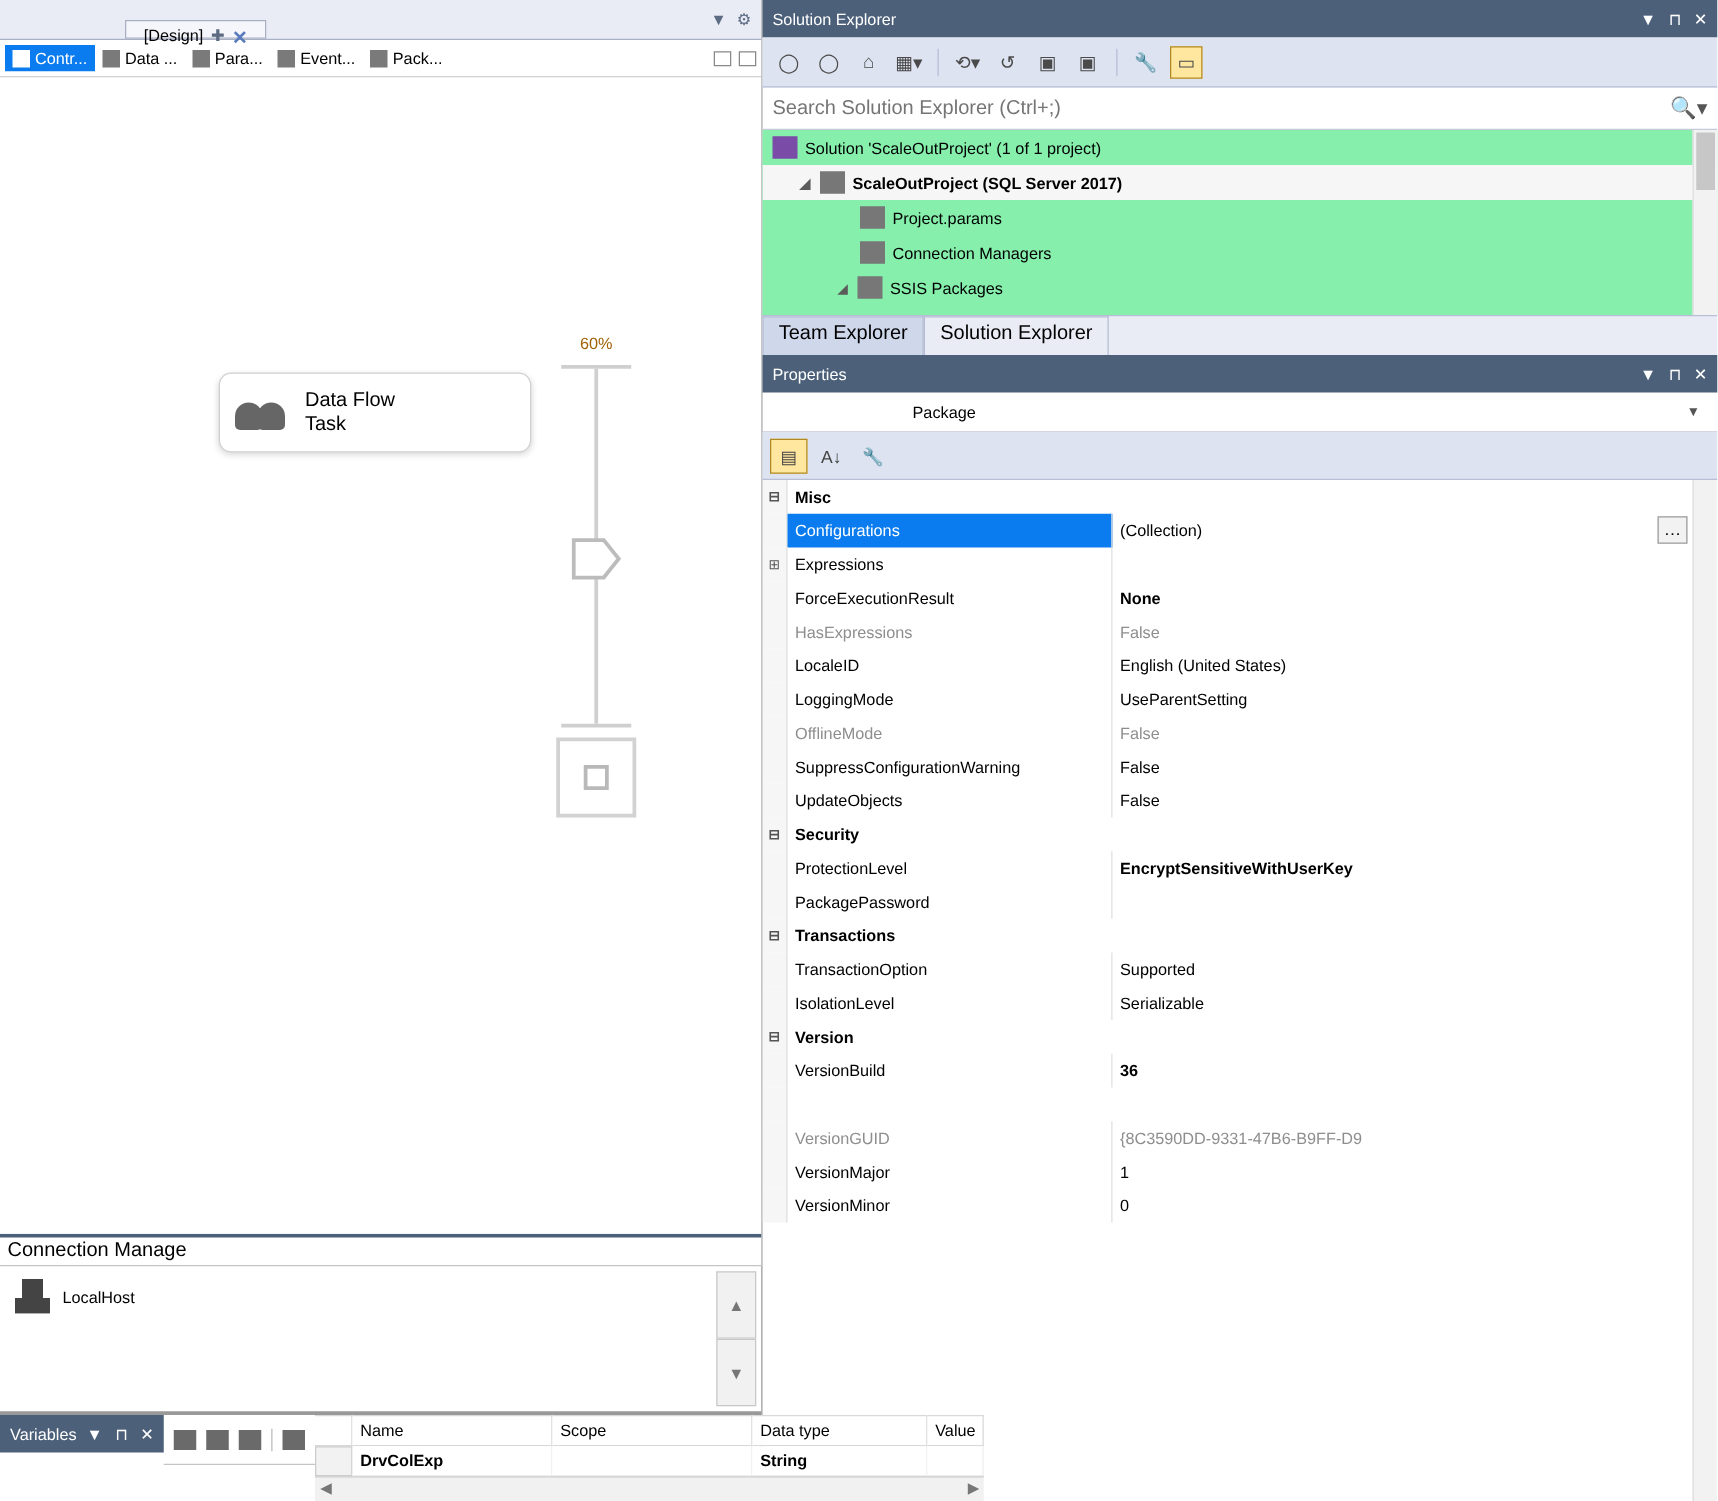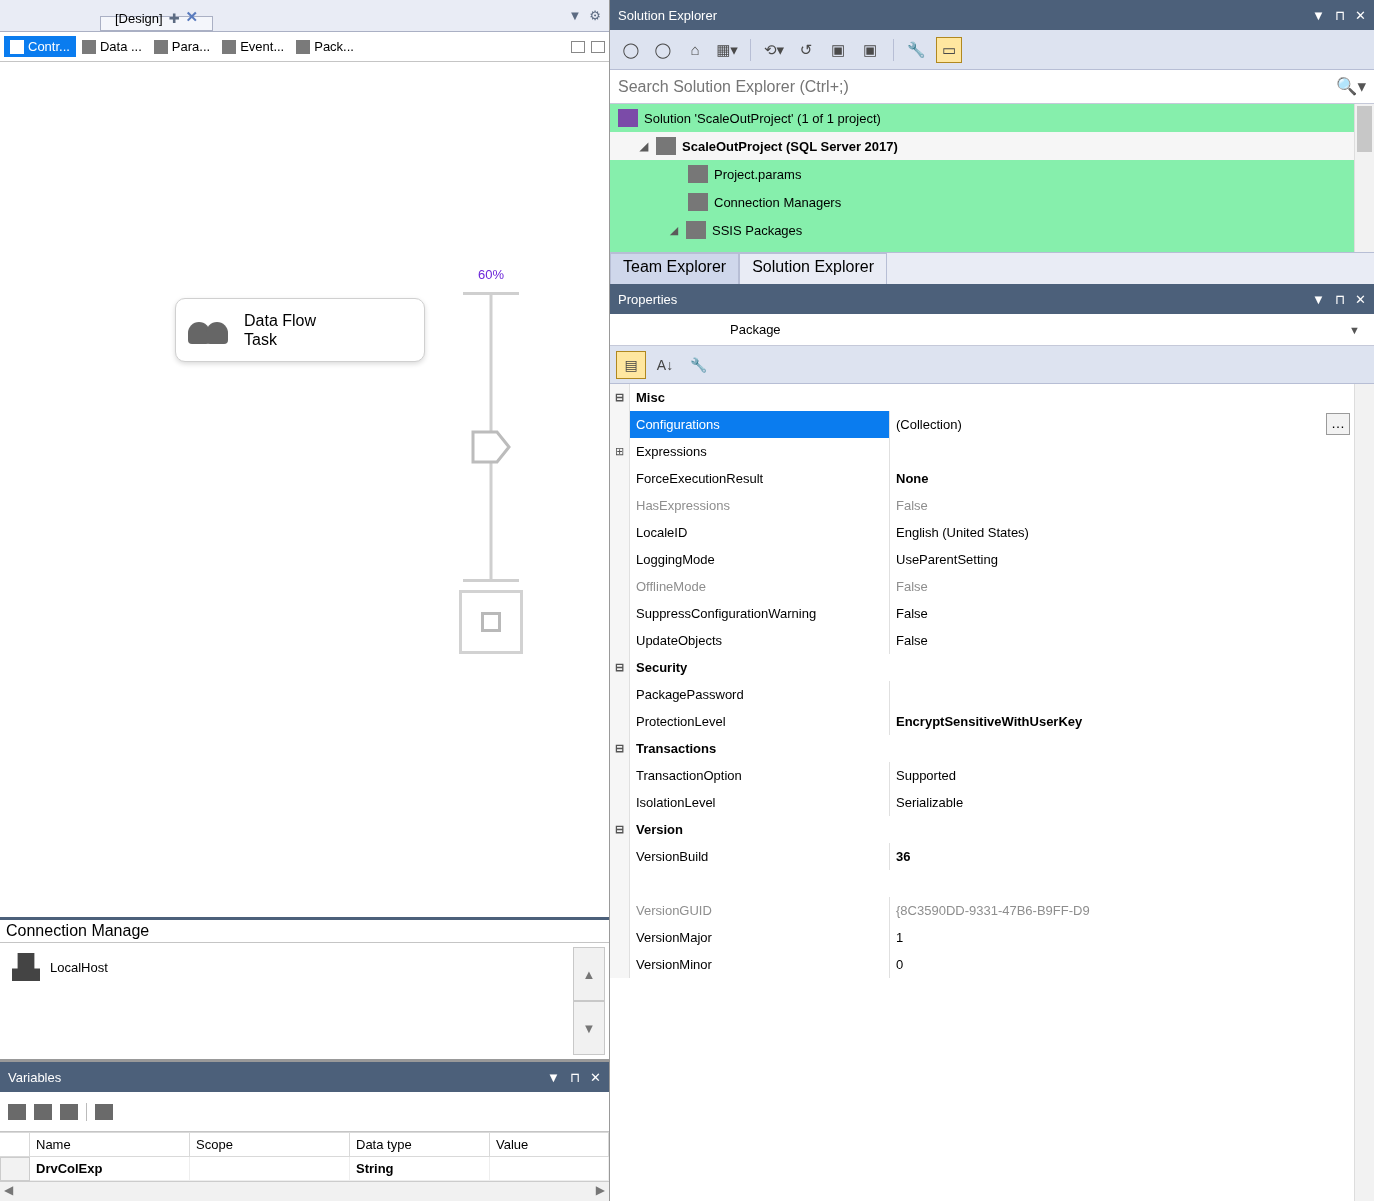--- a/index.html
+++ b/index.html
@@ -2,21 +2,21 @@
 <html><head>
 <meta charset="utf-8">
 <style>
 * { margin: 0; padding: 0; box-sizing: border-box; font-family: "Segoe UI", Tahoma, sans-serif; font-size: 13px; }
 body { width: 1374px; height: 1201px; background: #fff; display: flex; overflow: hidden; }
 
 
 #left-column { width: 610px; display: flex; flex-direction: column; border-right: 1px solid #999; }
 
 .doc-tab-bar { height: 32px; background: #e9ecf5; display: flex; align-items: flex-end; padding-left: 100px; position: relative; border-bottom: 1px solid #aab0c4; }
-.doc-tab { height: 15px; padding: 4px 14px; font-size: 17px; background: #f4f6fb; border: 1px solid #aab0c4; display: flex; align-items: flex-end; gap: 6px; }
+.doc-tab { height: 15px; padding: 4px 14px; font-size: 17px; background: #f4f6fb; border: 1px solid #aab0c4; display: flex; align-items: flex-start; gap: 6px; }
 .doc-tab .pin { font-size: 13px; color: #5c6b82; }
 .doc-tab .x { font-size: 15px; color: #597bbe; font-weight: bold; }
 .tab-tools { margin-left: auto; padding: 0 8px; display: flex; gap: 8px; color: #5c6b82; font-size: 12px; align-items: center; height: 32px; }
 
 
 .flow-tab-bar { height: 30px; background: #fff; border-bottom: 1px solid #c5c5c5; display: flex; align-items: center; padding: 0 4px; gap: 0; }
 .flow-tab { display: flex; align-items: center; gap: 4px; padding: 3px 6px; font-size: 15px; cursor: default; }
 .flow-tab.active { background: #0a7cef; color: #fff; justify-content: space-between; }
 .flow-icon { width: 14px; height: 14px; background: #7a7a7a; display: inline-block; }
 .flow-tab.active .flow-icon { background: #fff; }
@@ -25,38 +25,38 @@
 
 
 .design-surface { flex: 1; background: #fff; position: relative; }
 .task-box { position: absolute; left: 175px; top: 208px; width: 250px; height: 64px; border-radius: 10px; background: #fff; border: 1px solid #d0d0d0; box-shadow: 0 2px 5px rgba(0,0,0,.15); display: flex; align-items: center; padding: 6px 12px; gap: 12px; margin-top: 28px; }
 .task-icon { width: 44px; height: 32px; position: relative; }
 .task-icon::before, .task-icon::after { content: ""; position: absolute; width: 22px; height: 22px; border-radius: 50% 50% 4px 4px; background: #666; }
 .task-icon::before { left: 0; top: 8px; }
 .task-icon::after { left: 18px; top: 8px; }
 .task-label { font-size: 16px; line-height: 1.2; }
 
-.zoom-widget { position: absolute; right: 70px; top: 205px; width: 96px; text-align: center; color: #6d28d9; font-size: 22px; }
+.zoom-widget { position: absolute; right: 84px; top: 205px; width: 96px; text-align: center; color: #a16207; font-size: 22px; }
 .zoom-widget .track { margin: 10px auto 0; width: 56px; height: 290px; border-top: 3px solid #cfcfcf; border-bottom: 3px solid #cfcfcf; position: relative; }
 .zoom-widget .track::before { content: ""; position: absolute; left: 50%; top: 0; bottom: 0; width: 3px; background: #cfcfcf; transform: translateX(-50%); }
 .zoom-widget .thumb { position: absolute; left: 50%; top: 135px; width: 40px; height: 34px; transform: translateX(-50%); }
 .zoom-widget .thumb svg { width: 40px; height: 34px; }
 .zoom-widget .fit { margin: 8px auto 0; width: 64px; height: 64px; border: 3px solid #d2d2d2; display: flex; align-items: center; justify-content: center; }
 .zoom-widget .fit span { width: 20px; height: 20px; border: 3px solid #b9b9b9; }
 
 
 .conn-header { font-size: 16px; padding: 2px 6px; border-top: 3px solid #4c607a; background: #fff; border-bottom: 1px solid #c5c5c5; }
 .conn-body { height: 116px; display: flex; align-items: flex-start; padding: 10px 12px 4px; gap: 10px; position: relative; }
 .conn-item { display: flex; align-items: center; gap: 10px; font-size: 24px; }
 .conn-icon { width: 28px; height: 28px; background: #444; clip-path: polygon(20% 0,80% 0,80% 55%,100% 55%,100% 100%,0 100%,0 55%,20% 55%); }
 .conn-scroll { position: absolute; right: 4px; top: 4px; bottom: 4px; width: 32px; display: flex; flex-direction: column; }
 .conn-scroll button { flex: 1; border: 1px solid #c8c8c8; background: #f1f1f1; color: #767676; font-size: 13px; }
 
 
-.vars-panel { display: flex; flex-direction: column; border-top: 3px solid #999; }
+.vars-panel { display: flex; border-top: 3px solid #999; }
 .panel-title { height: 30px; background: #4c607a; color: #fff; font-size: 16px; display: flex; align-items: center; padding: 0 8px; gap: 8px; }
 .panel-title .tools { margin-left: auto; display: flex; gap: 10px; align-items: center; font-size: 13px; }
 .vars-toolbar { height: 40px; display: flex; align-items: center; gap: 8px; padding: 0 8px; border-bottom: 1px solid #c5c5c5; }
 .vars-toolbar span { width: 18px; height: 16px; background: #6a6a6a; display: inline-block; }
 .vars-grid { }
 .vars-head, .vars-row { display: grid; grid-template-columns: 30px 160px 160px 140px 1fr; font-size: 16px; }
 .vars-head div { padding: 4px 6px; border: 1px solid #d9d9d9; border-left: none; background: #fff; }
 .vars-row div { padding: 4px 6px; border: 1px solid #eee; border-top: none; border-left: none; background: #fff; font-weight: bold; }
 .vars-row .rh { background: #f2f2f2; border: 1px solid #ccc; }
 .vars-scroll { height: 20px; background: #f1f1f1; border-top: 1px solid #ccc; position: relative; }
@@ -349,27 +349,27 @@
         <span class="exp"></span>
         <span class="name">UpdateObjects</span>
         <span class="val">False</span>
       </div>
       <div class="pg-row cat">
         <span class="exp">⊟</span>
         <span class="name">Security</span>
       </div>
       <div class="pg-row">
         <span class="exp"></span>
+        <span class="name">ProtectionLevel</span>
+        <span class="val bold">EncryptSensitiveWithUserKey</span>
+      </div>
+      <div class="pg-row">
+        <span class="exp"></span>
         <span class="name">PackagePassword</span>
         <span class="val"></span>
-      </div>
-      <div class="pg-row">
-        <span class="exp"></span>
-        <span class="name">ProtectionLevel</span>
-        <span class="val bold">EncryptSensitiveWithUserKey</span>
       </div>
       <div class="pg-row cat">
         <span class="exp">⊟</span>
         <span class="name">Transactions</span>
       </div>
       <div class="pg-row">
         <span class="exp"></span>
         <span class="name">TransactionOption</span>
         <span class="val">Supported</span>
       </div>

